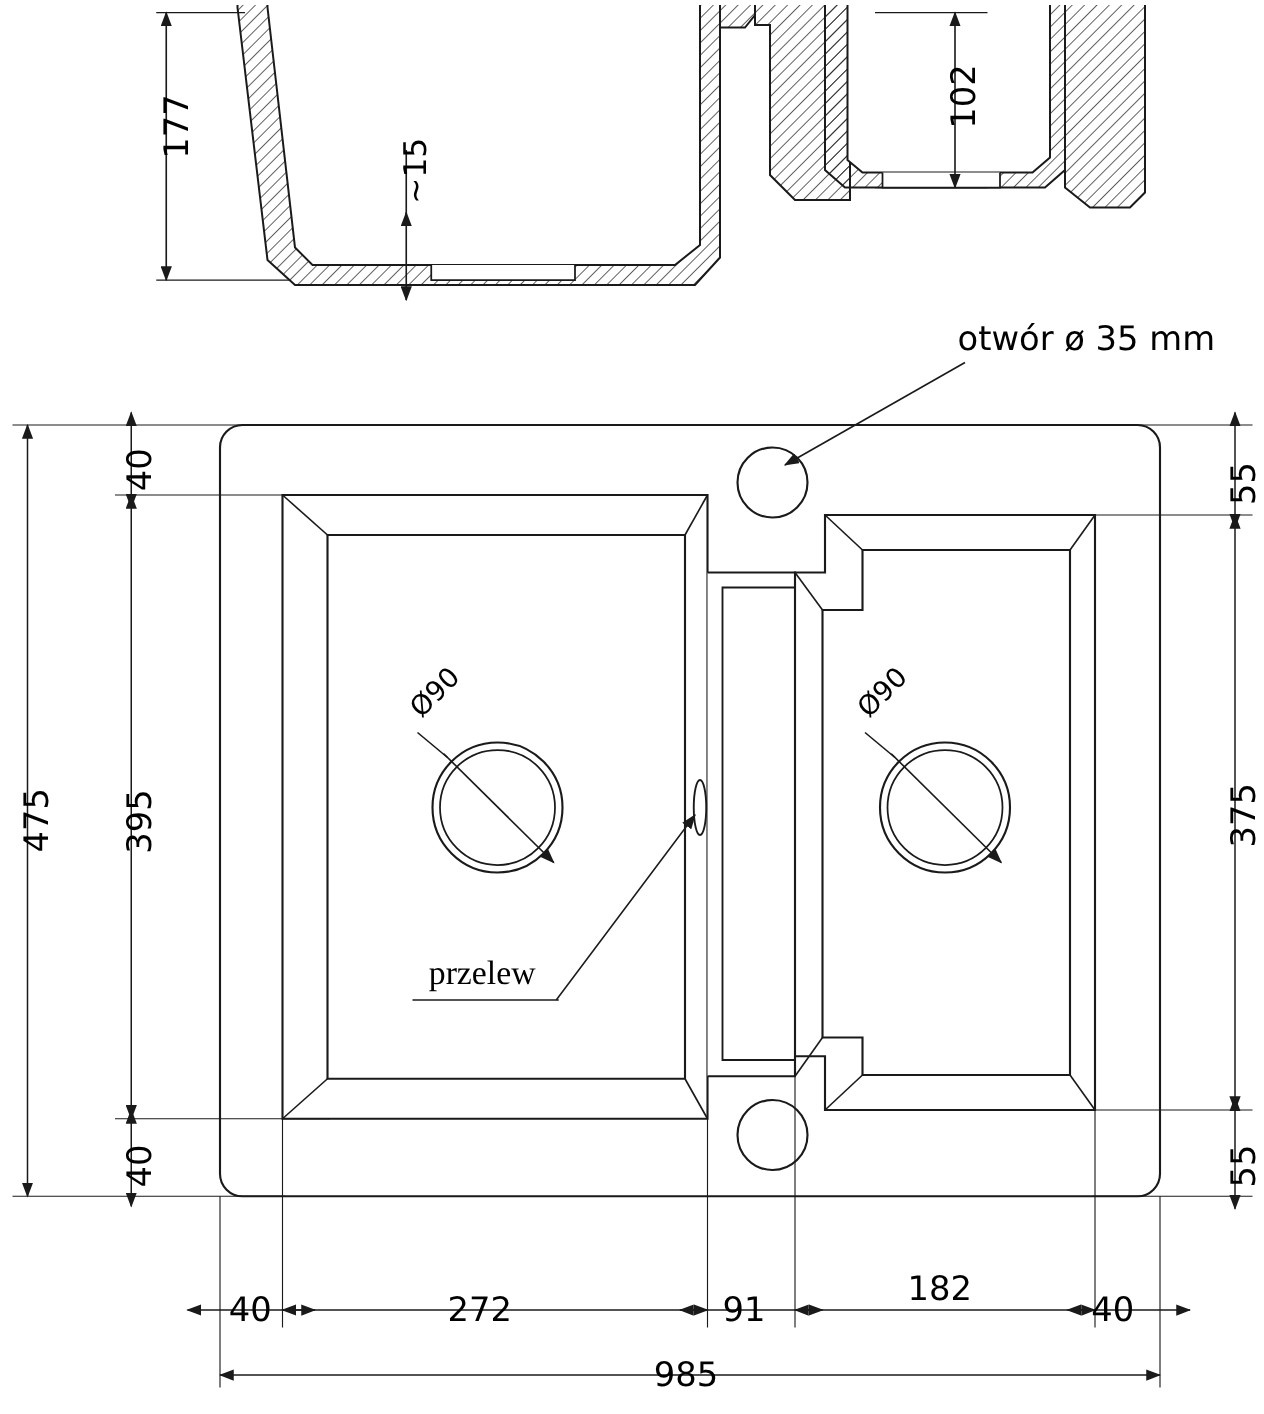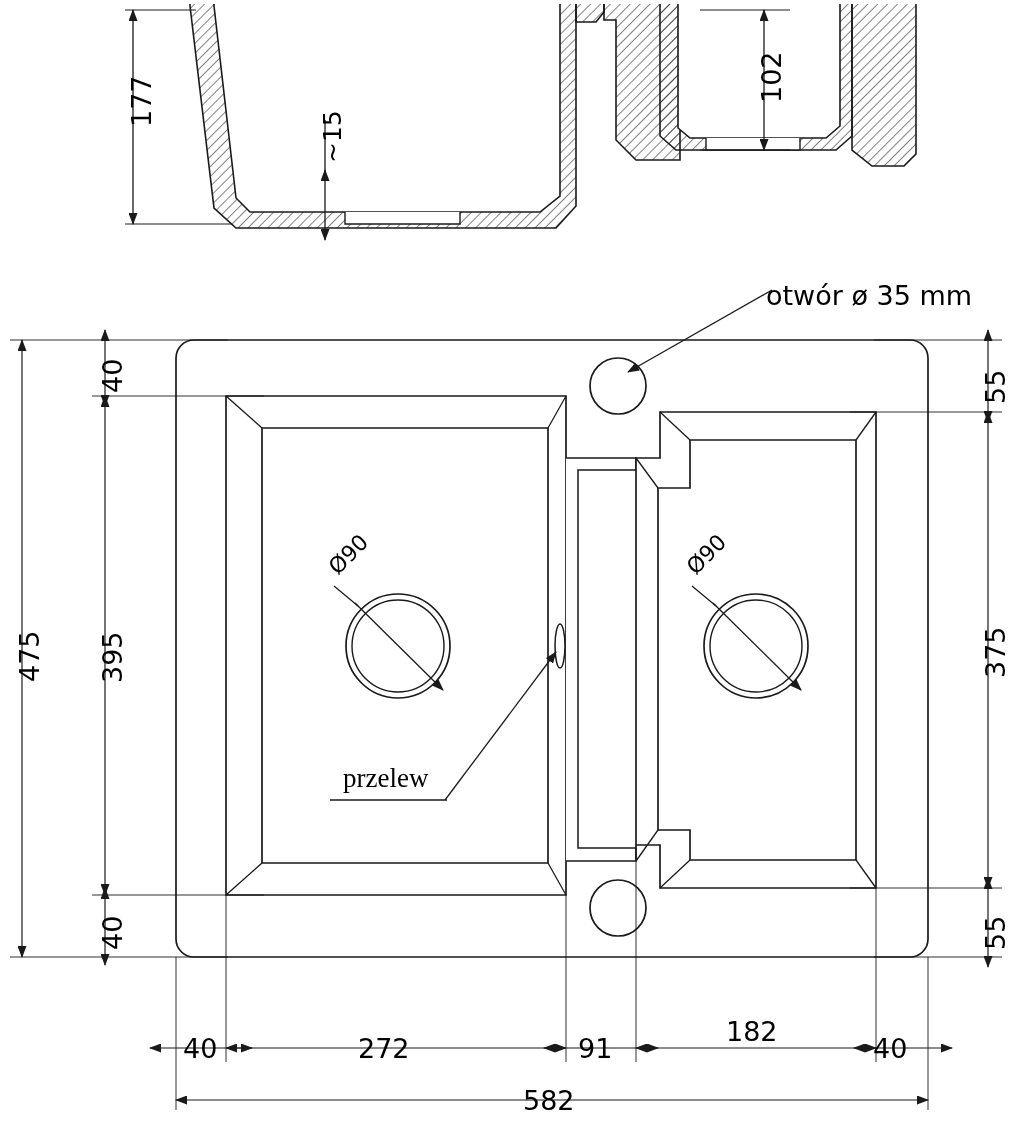--- a/index.html
+++ b/index.html
@@ -169,21 +169,21 @@
       <line x1="176" y1="1100" x2="928" y2="1100" stroke="#1a1a1a" stroke-width="1.2" marker-start="url(#arrStart)" marker-end="url(#arrEnd)"></line>
     </g>
   </svg>
 
   <div class="lbl dim-big rot" style="left:128px; top:127px;">177</div>
 
   <div class="lbl dim-big rot" style="left:758px; top:103px;">102</div>
 
   <div class="lbl dim-med rot" style="left:320px; top:163px;">~15</div>
 
-  <div class="lbl note" style="left:766px; top:258px;margin-top:24px;">otwór ø 35 mm</div>
+  <div class="lbl note" style="left:766px; top:258px;">otwór ø 35 mm</div>
 
   <div class="lbl note" style="left:343px; top:765px;font-family:Liberation Serif, serif;">przelew</div>
 
   <div class="lbl dim-sm" style="left:325px; top:563px; transform-origin:0 0; transform:rotate(-45deg);">Ø90</div>
 
   <div class="lbl dim-sm" style="left:683px; top:563px; transform-origin:0 0; transform:rotate(-45deg);">Ø90</div>
 
   <div class="lbl dim-big rot" style="left:99px; top:393px;">40</div>
 
   <div class="lbl dim-big rot" style="left:99px; top:683px;">395</div>
@@ -201,15 +201,15 @@
   <div class="lbl dim-big" style="left:183px; top:1035px;">40</div>
 
   <div class="lbl dim-big" style="left:358px; top:1035px;">272</div>
 
   <div class="lbl dim-big" style="left:578px; top:1035px;">91</div>
 
   <div class="lbl dim-big" style="left:726px; top:1018px;">182</div>
 
   <div class="lbl dim-big" style="left:873px; top:1035px;">40</div>
 
-  <div class="lbl dim-big" style="left:523px; top:1087px;">582</div>
+  <div class="lbl dim-big" style="left:523px; top:1087px;">985</div>
 
 </div>
 
 </body></html>

